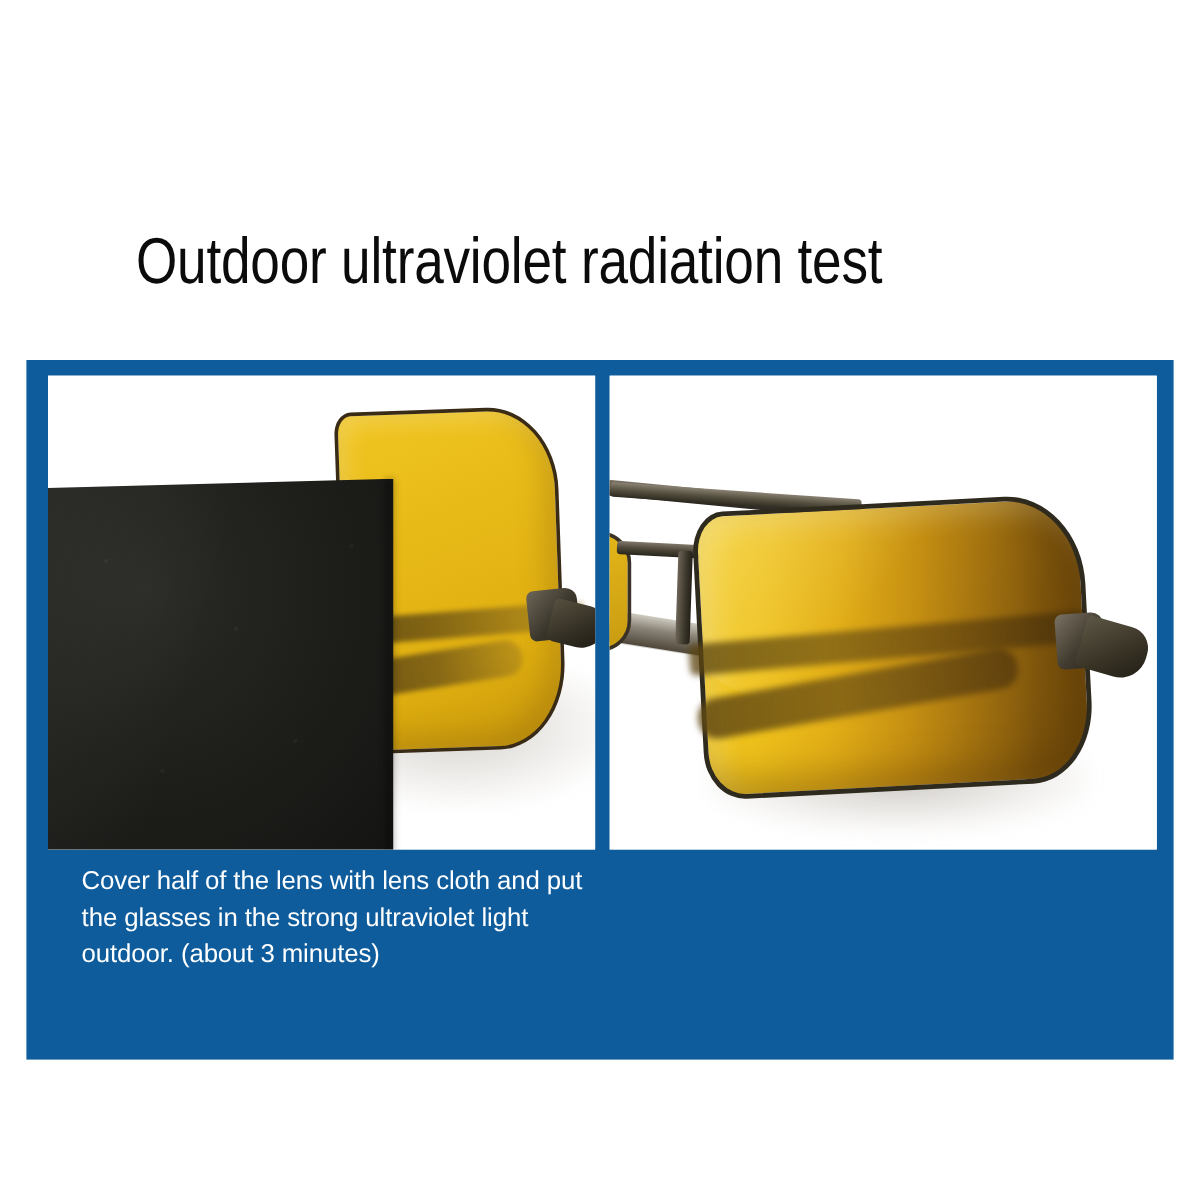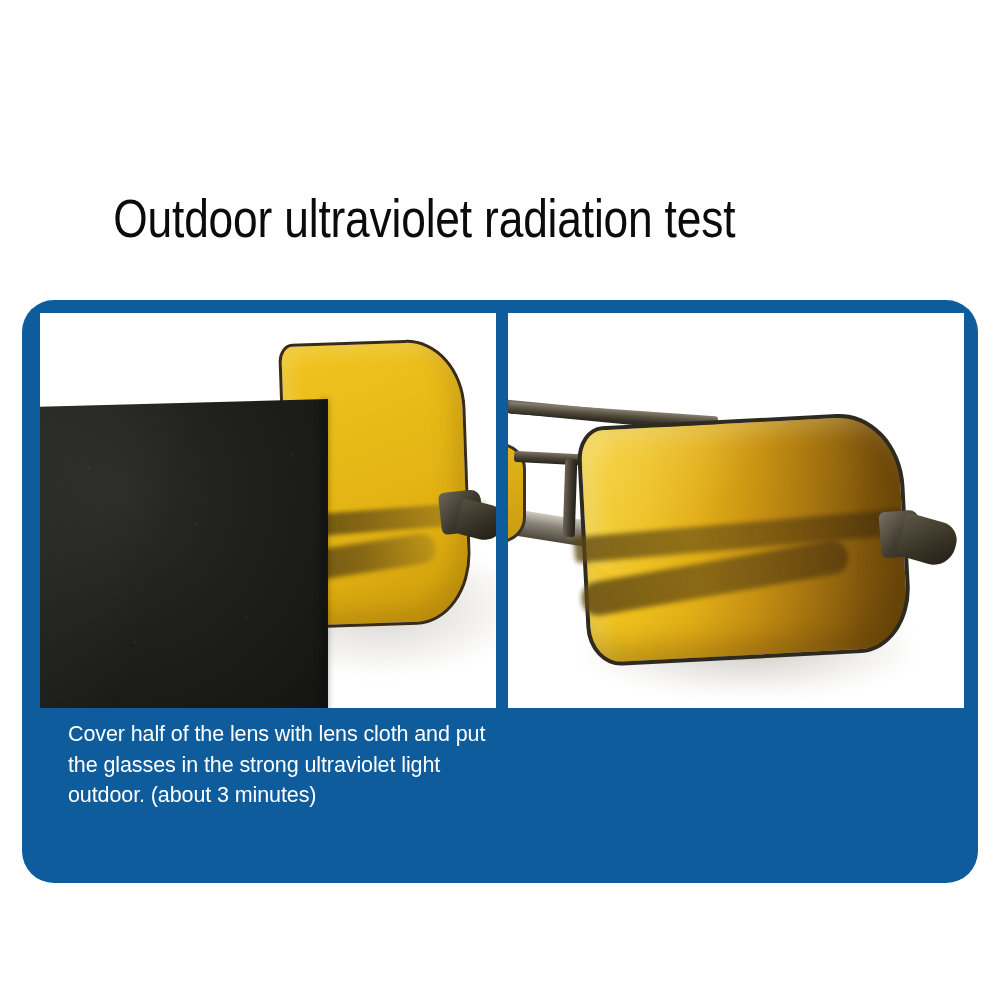--- a/index.html
+++ b/index.html
@@ -39,21 +39,20 @@
 
   
   .panel {
     position: absolute;
     left: 22px;
     top: 300px;
     width: 956px;
     height: 583px;
     background: #0f5c9c;
     box-sizing: border-box;
-    border-radius: 32px;
   }
 
   .cards {
     position: absolute;
     left: 0;
     top: 0;
     width: 956px;
     height: 583px;
   }
 

